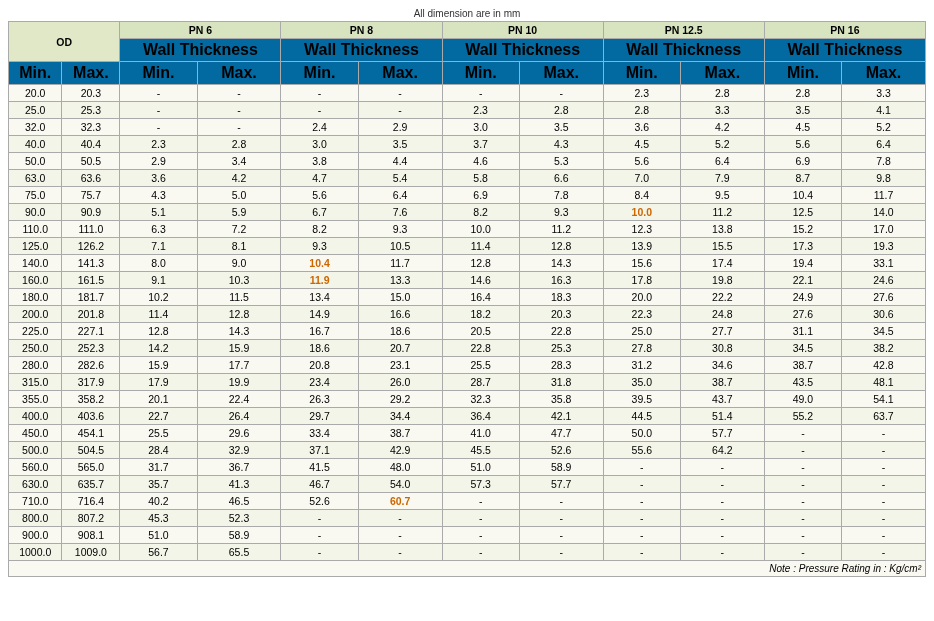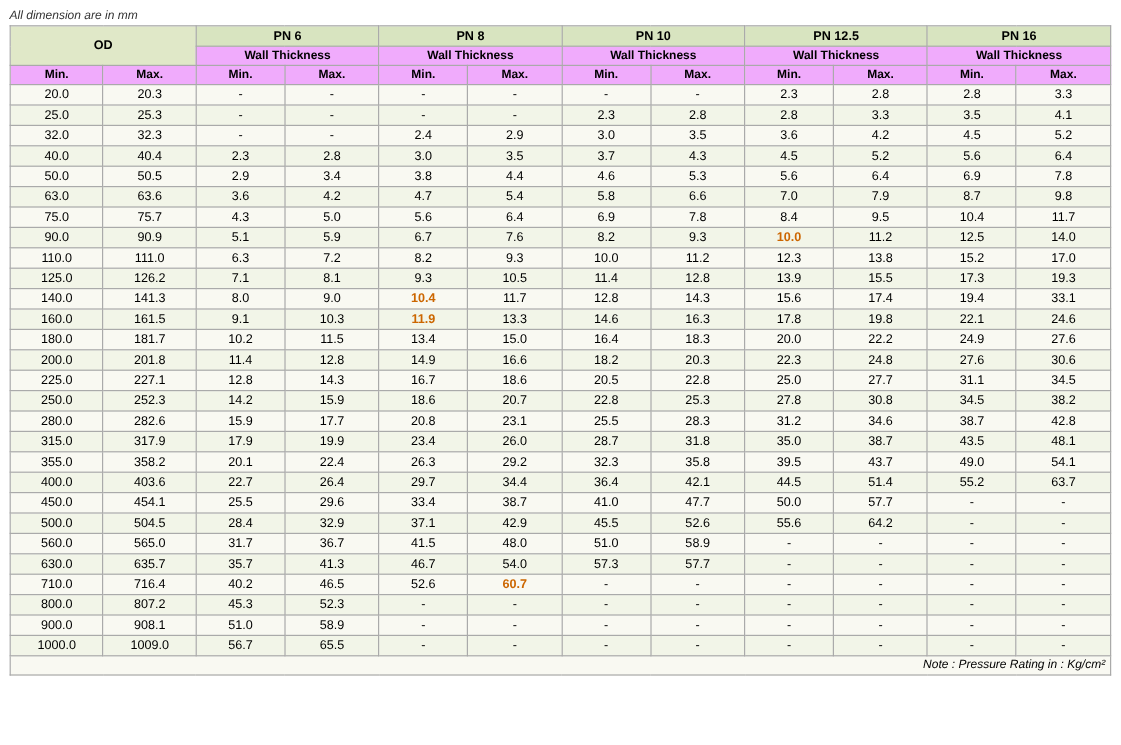--- a/index.html
+++ b/index.html
@@ -3,25 +3,24 @@
   <meta charset="utf-8">
   <style>
     * { margin: 0; padding: 0; box-sizing: border-box; }
     body {
       font-family: Arial, sans-serif;
       font-size: 11px;
       background: #fff;
       padding: 8px;
     }
     .top-note {
-      text-align: left;
+      text-align: center;
       font-size: 10px;
       color: #333;
       margin-bottom: 2px;
-      font-style: italic;
     }
     table {
       border-collapse: collapse;
       width: 100%;
       border: 1px solid #999;
     }
     th, td {
       border: 1px solid #aaa;
       text-align: center;
       padding: 2px 4px;
@@ -42,23 +41,23 @@
       background-color: #e0e8c8;
       font-weight: bold;
       vertical-align: middle;
       text-align: center;
     }
     .pn-header {
       background-color: #d8e4c0;
       font-weight: bold;
     }
     .sub-header {
-      background-color: #f0abfc;
+      background-color: #0369a1;
       font-weight: bold;
-      font-size: 10px;
+      font-size: 16px;
     }
     .highlight-yellow {
       color: #cc6600;
       font-weight: bold;
     }
     .note-row td {
       text-align: right;
       background-color: #f9f9f2;
       font-style: italic;
       font-size: 10px;

